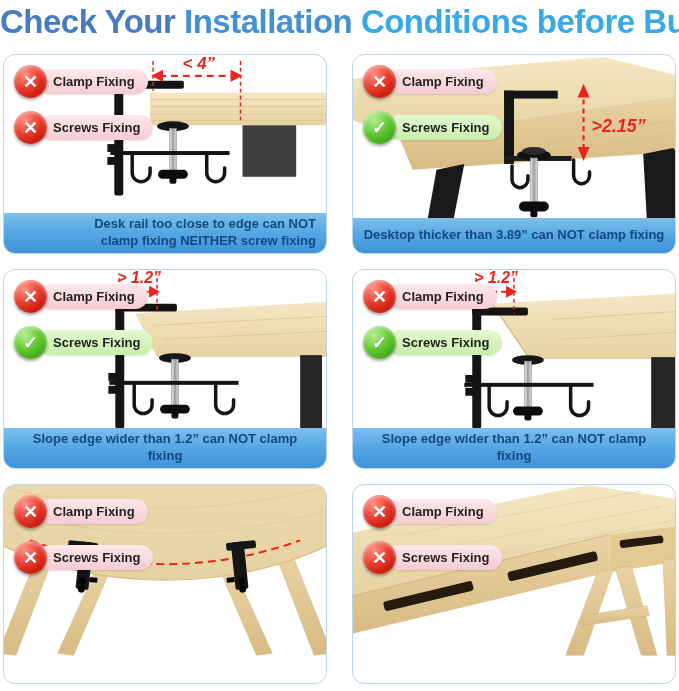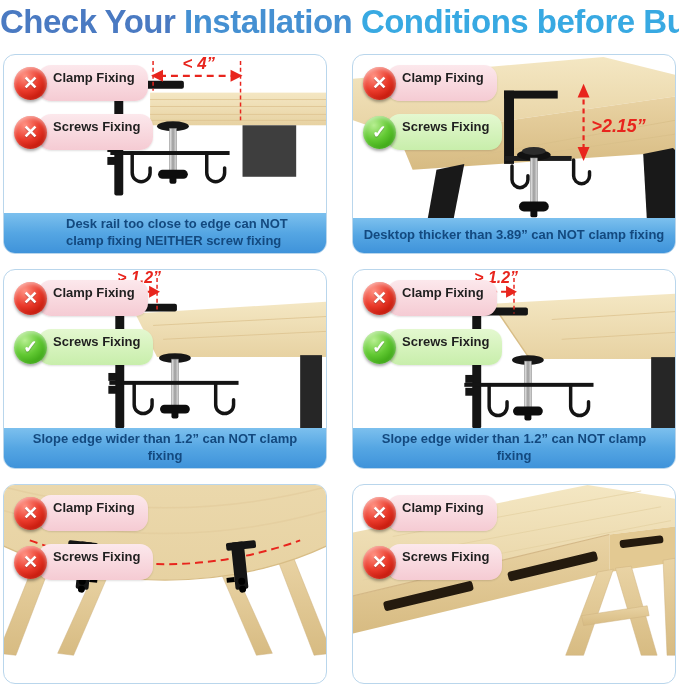--- a/index.html
+++ b/index.html
@@ -38,38 +38,38 @@
     display:flex;align-items:center;justify-content:center;
     color:#fff;font-size:18px;font-weight:900;line-height:1;
     position:relative;z-index:2;
     box-shadow:inset 0 2px 4px rgba(255,255,255,.55), 0 2px 3px rgba(0,0,0,.35);
     text-shadow:0 1px 1px rgba(0,0,0,.25);
   }
   .bicon.no{background:radial-gradient(circle at 33% 28%, #ff9182, #ea3a2b 45%, #c11507 78%, #9a0c02);}
   .bicon.yes{background:radial-gradient(circle at 33% 28%, #b8ef92, #62c933 45%, #3aa513 78%, #2c880c);}
   .pill{
     margin-left:-9px;height:25px;display:flex;align-items:center;
-    padding:0 13px 11px 15px;border-radius:13px;
+    padding:0 13px 0 15px;border-radius:13px;
     font-size:13px;font-weight:600;color:#1f1f1f;
     position:relative;z-index:1;
     box-shadow:0 1px 2px rgba(0,0,0,.12);
     white-space:nowrap;
   }
   .pill.pink{background:linear-gradient(180deg,#fce8ec,#f5cbd3);}
   .pill.green{background:linear-gradient(180deg,#e4f8d0,#c8eeab);}
   .caption{
     position:absolute;left:0;right:0;bottom:0;z-index:4;
     min-height:35px;box-sizing:border-box;
     background:linear-gradient(180deg,#7cc0ee 0%,#55a6e3 50%,#3f93da 100%);
     display:flex;align-items:center;justify-content:center;
     padding:3px 10px;
     font-size:13px;font-weight:700;color:#13497f;line-height:1.3;
     text-align:center;
   }
-  .caption.cap-two{justify-content:flex-start;text-align:left;padding-left:62px;min-height:39px;}
+  .caption.cap-two{justify-content:flex-start;text-align:right;padding-left:62px;min-height:39px;}
   svg text.dim{
     fill:#e8251d;font-weight:700;font-style:italic;
     font-family:"Liberation Sans", sans-serif;
   }
   .defs-holder{position:absolute;width:0;height:0;overflow:hidden;}
 </style>
 </head>
 <body>
 
 <svg class="defs-holder" aria-hidden="true">

